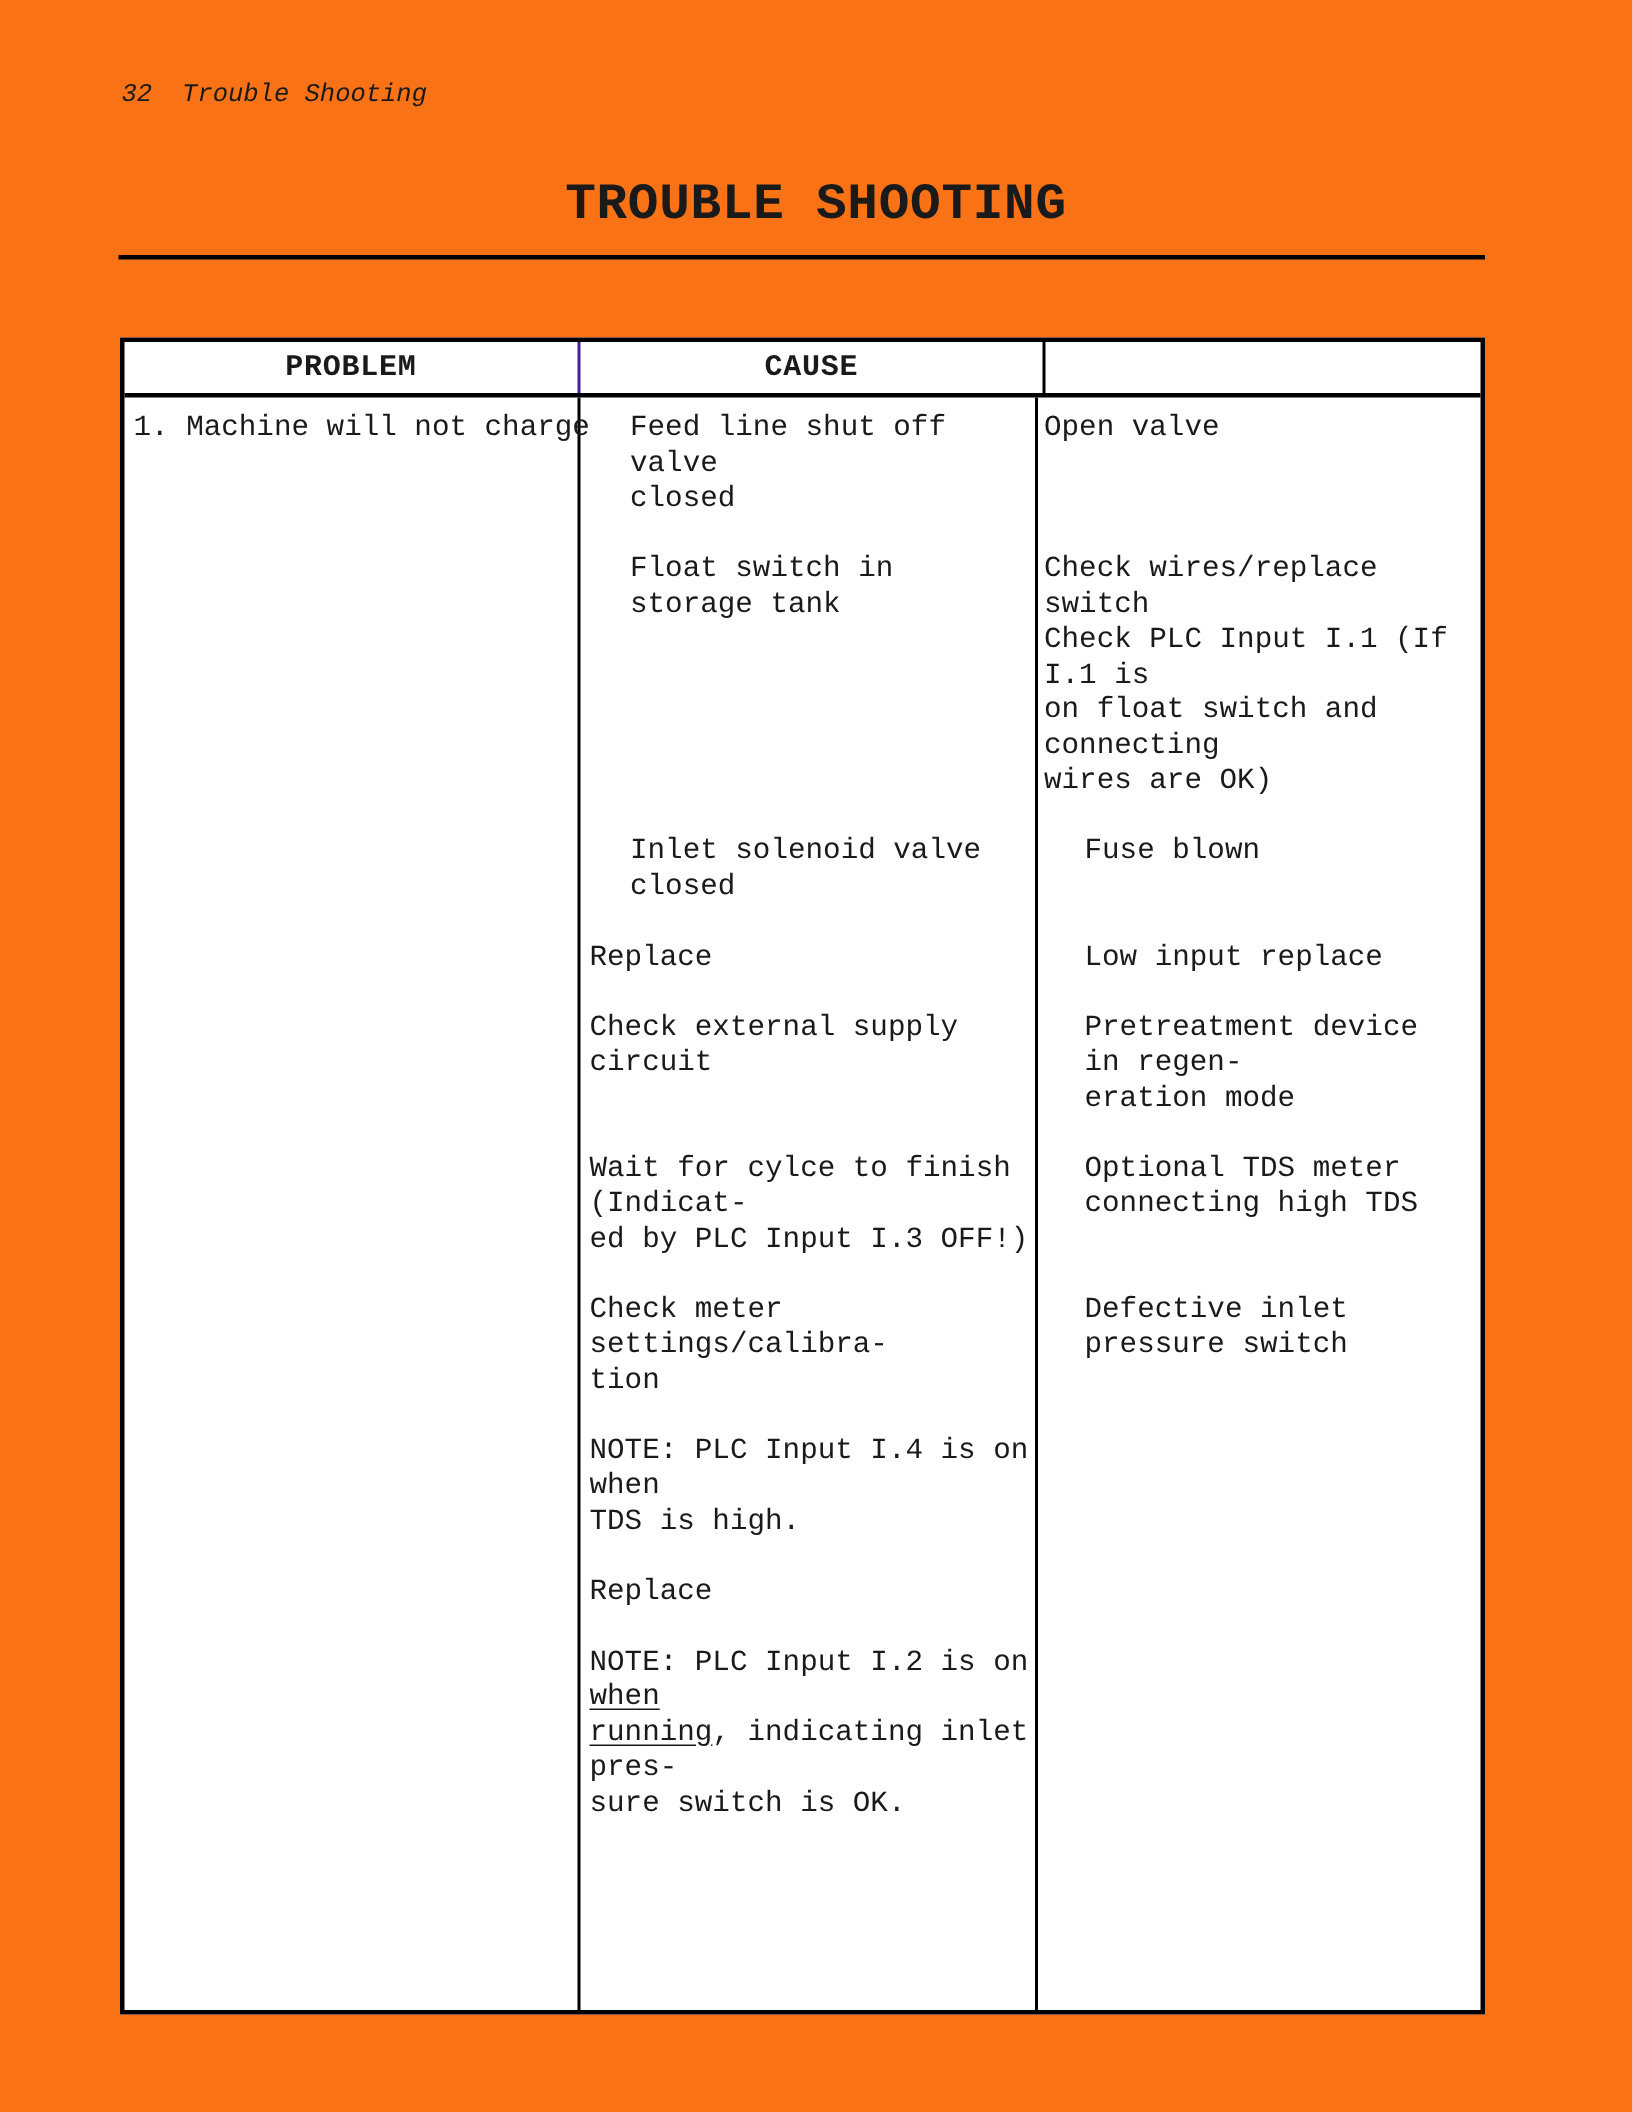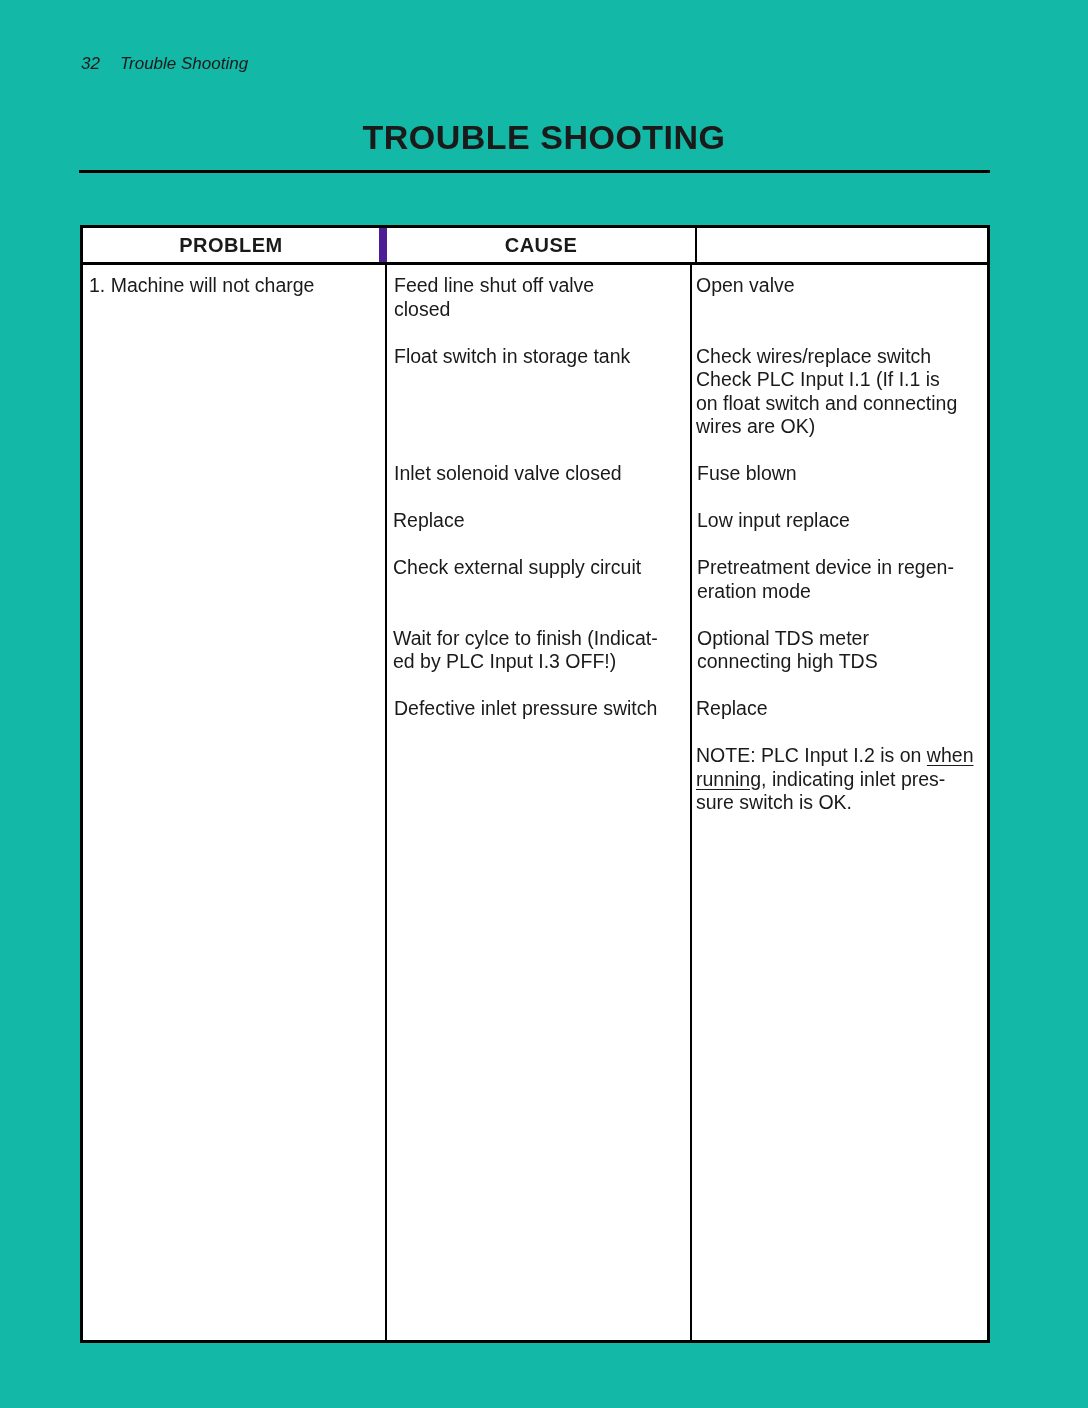--- a/index.html
+++ b/index.html
@@ -1,23 +1,23 @@
 <!DOCTYPE html>
 <html><head>
 <meta charset="utf-8">
 <style>
   html, body { margin: 0; padding: 0; background: #e8e8e8; }
   .page {
     position: relative;
     width: 1088px;
     height: 1408px;
     margin: 0 auto;
-    background: #14b8a6;
+    background: #f97316;
     color: #1a1a1a;
-    font-family: Liberation Sans, sans-serif;
+    font-family: Liberation Mono, monospace;
     overflow: hidden;
   }
   .page-header {
     position: absolute;
     left: 81px;
     top: 53px;
     font-style: italic;
     font-size: 17px;
     line-height: 22px;
     display: flex;
@@ -60,21 +60,21 @@
   }
   .th {
     display: flex;
     align-items: center;
     justify-content: center;
     font-weight: bold;
     font-size: 20px;
     letter-spacing: 0.5px;
     box-sizing: border-box;
   }
-  .th-1 { width: 304px; border-right: 8px solid #4c1d95; }
+  .th-1 { width: 304px; border-right: 2px solid #4c1d95; }
   .th-2 { width: 310px; border-right: 2px solid #000; }
   .th-3 { flex: 1; }
   .tbody {
     position: relative;
     height: 1075px;
     font-size: 19.5px;
     line-height: 23.5px;
   }
   .vline {
     position: absolute;
@@ -100,21 +100,21 @@
     right: 0;
     top: 9px;
     display: grid;
     grid-template-columns: 303px 1fr;
     row-gap: 23.5px;
   }
   .cause, .corr {
     white-space: pre-line;
     box-sizing: border-box;
   }
-  .cause { padding: 0 10px 0 7px; }
+  .cause { padding: 0 10px 0 7px; margin-left: 26px; }
   .corr  { padding: 0 4px 0 6px; }
   .ul { text-decoration: underline; text-underline-offset: 3px; }
 </style>
 </head>
 <body>
 
 <div class="page">
 
   <div class="page-header">
     <span class="num">32</span>
@@ -157,20 +157,25 @@
         <div class="cause">Low input replace</div>
         <div class="corr">Check external supply circuit</div>
 
         <div class="cause">Pretreatment device in regen-
 eration mode</div>
         <div class="corr">Wait for cylce to finish (Indicat-
 ed by PLC Input I.3 OFF!)</div>
 
         <div class="cause">Optional TDS meter
 connecting high TDS</div>
+        <div class="corr">Check meter settings/calibra-
+tion
+
+NOTE: PLC Input I.4 is on when
+TDS is high.</div>
 
         <div class="cause">Defective inlet pressure switch</div>
         <div class="corr"><span>Replace
 
 NOTE: PLC Input I.2 is on </span><span class="ul">when
 running</span><span>, indicating inlet pres-
 sure switch is OK.</span></div>
 
       </div>
     </div>

